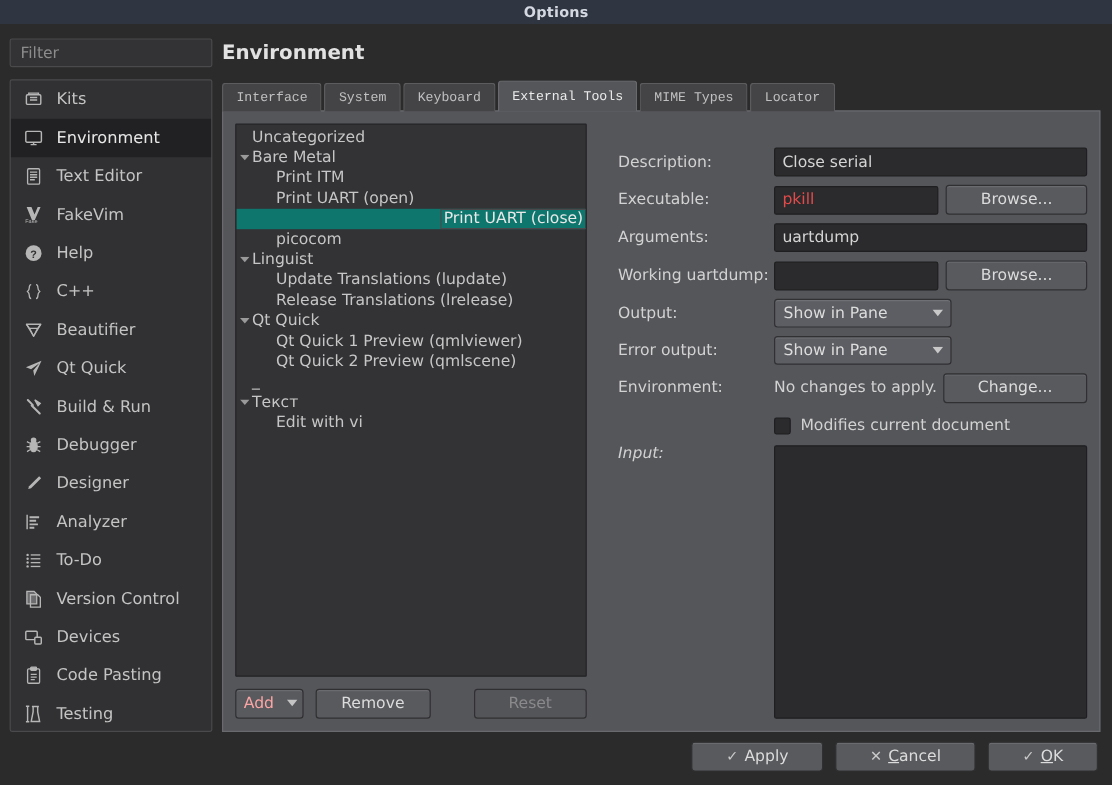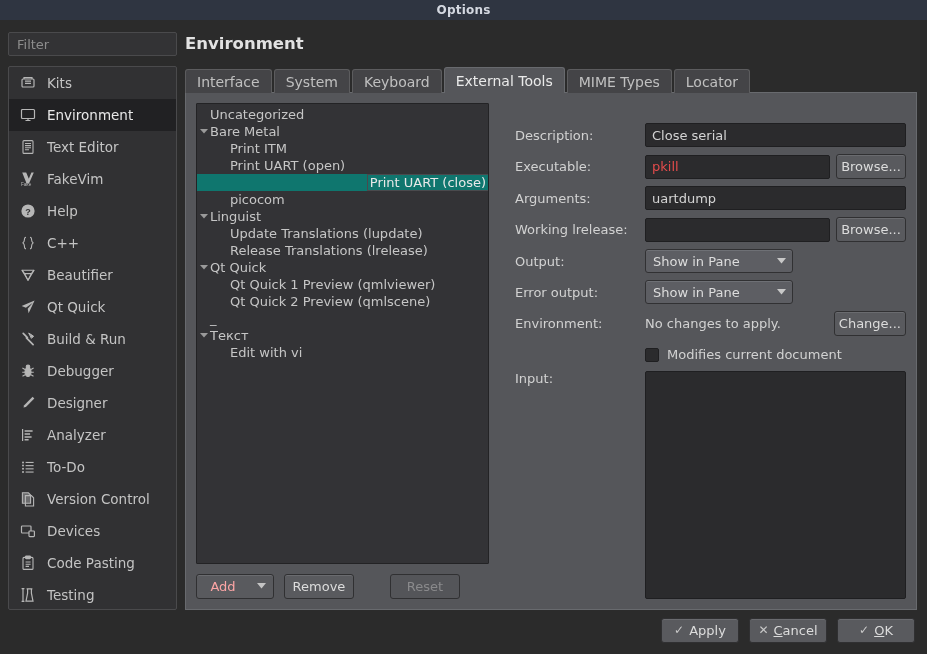--- a/index.html
+++ b/index.html
@@ -126,23 +126,24 @@
   .tab {
     height: 24px;
     padding: 0 11px;
     display: flex;
     align-items: center;
     background: #444447;
     border: 1px solid #5c5c5e;
     border-bottom: none;
     border-radius: 3px 3px 0 0;
     color: #c0c0c0;
-    font-size: 14px;
+    font-size: 11px;
     cursor: default;
     white-space: nowrap;
+    font-family: Liberation Mono, monospace;
   }
   .tab.active {
     background: #55565a;
     color: #eaeaea;
     height: 26px;
     border-color: #686a6e;
   }
 
   .tabpanel {
     flex: 1;
@@ -209,21 +210,21 @@
     min-width: 70px;
     background: #595a5e;
     border: 1px solid #303032;
     border-radius: 3px;
     color: #dcdcdc;
     font-size: 13px;
     font-family: inherit;
     display: inline-flex;
     align-items: center;
     justify-content: center;
-    padding: 0 4px;
+    padding: 0 28px;
     cursor: default;
     box-shadow: inset 0 1px 0 #6a6b6f;
   }
   .btn.disabled { color: #8a8a8c; box-shadow: none; background: #545559; }
   .btn-split {
     display: inline-flex;
     align-items: stretch;
     height: 25px;
     background: #595a5e;
     border: 1px solid #303032;
@@ -317,20 +318,21 @@
     background: #2b2b2d;
     border: 1px solid #1f1f21;
     border-radius: 2px;
     flex: 0 0 14px;
   }
   .check-label { font-size: 13px; color: #d2d2d2; }
   .input-row {
     display: flex;
     flex: 1;
     min-height: 0;
+    font-style: italic;
   }
   .input-area {
     flex: 1;
     background: #2b2b2d;
     border: 1px solid #1f1f21;
     border-radius: 2px;
     min-width: 0;
   }
 
   
@@ -665,21 +667,21 @@
               <span>Browse...</span>
             </div>
           </div>
 
           <div class="form-row">
             <span class="form-label">Arguments:</span>
             <input class="field" type="text" value="uartdump" style="">
           </div>
 
           <div class="form-row">
-            <span class="form-label">Working lrelease:</span>
+            <span class="form-label">Working uartdump:</span>
             <input class="field" type="text" value="" style="">
             <div class="btn browse-btn">
               <span>Browse...</span>
             </div>
           </div>
 
           <div class="form-row">
             <span class="form-label">Output:</span>
             <div class="combo">
               <span class="combo-text">Show in Pane</span>

